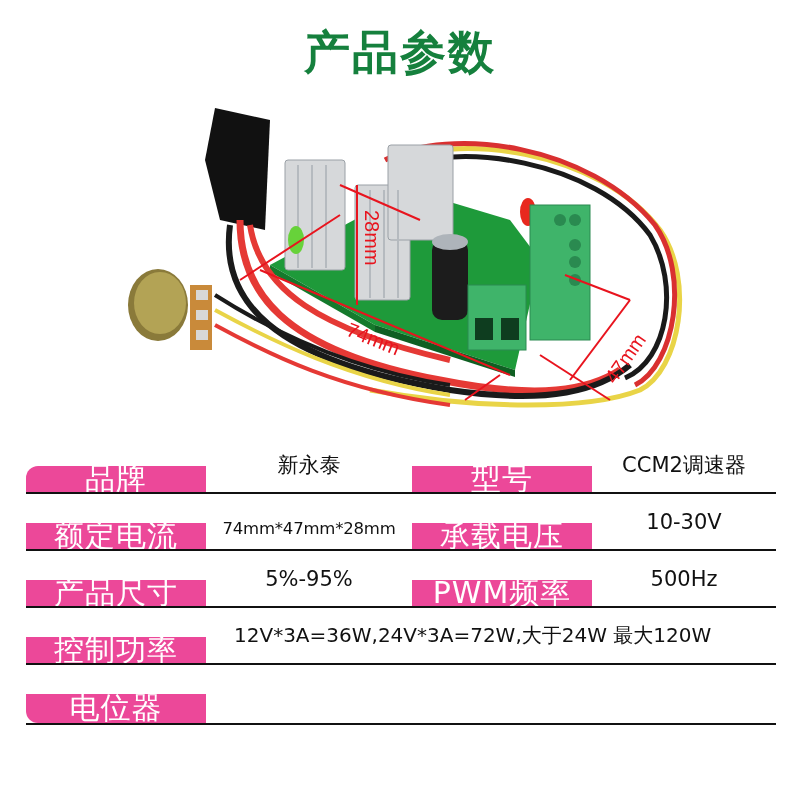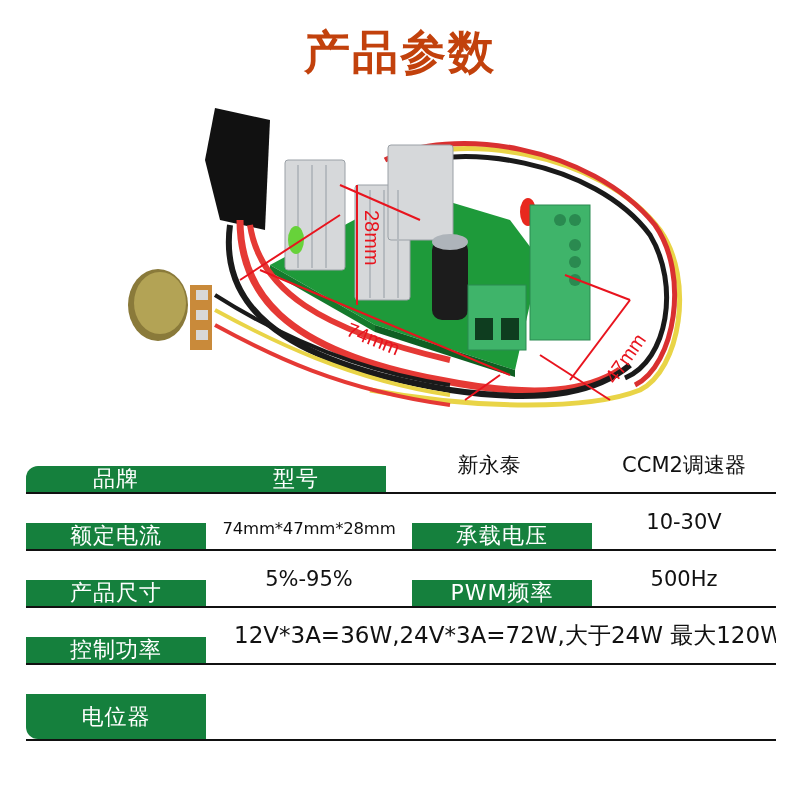--- a/index.html
+++ b/index.html
@@ -1,47 +1,47 @@
 <!DOCTYPE html>
 <html><head>
   <meta charset="utf-8">
   <style>
     * { margin: 0; padding: 0; box-sizing: border-box; }
     html, body { width: 800px; height: 800px; background: #ffffff; overflow: hidden; }
     body { position: relative; font-family: "DejaVu Sans", "Liberation Sans", sans-serif; color: #111; }
 
     .title {
       position: absolute; left: 0; top: 22px; width: 800px; text-align: center;
-      font-size: 46px; font-weight: bold; letter-spacing: 2px; color: #c2410c;
+      font-size: 46px; font-weight: bold; letter-spacing: 2px; color: #15803d;
       font-family: "DejaVu Sans", sans-serif;
     }
 
     .photo {
       position: absolute; left: 120px; top: 90px; width: 580px; height: 340px;
     }
 
     .spec-table {
       position: absolute; left: 26px; top: 437px; width: 750px;
     }
     .row {
       position: relative; display: flex; height: 57px;
       border-bottom: 2px solid #111;
     }
-    .row:last-child { height: 76px; }
+    .row:last-child { height: 60px; }
     .cell {
       display: flex; align-items: center; justify-content: center;
       font-size: 21px; white-space: nowrap; overflow: hidden;
     }
     .label {
-      background: #15803d; color: #ffffff; width: 180px;
-      font-size: 22px; letter-spacing: 1px; margin-top: 29px;
+      background: #ec4899; color: #ffffff; width: 180px;
+      font-size: 30px; letter-spacing: 1px; margin-top: 29px;
     }
     .value { background: #ffffff; color: #111; width: 206px; }
     .value.small { font-size: 16.5px; letter-spacing: -0.2px; margin-top: 14px; }
-    .value.wide { width: 570px; justify-content: flex-start; padding-left: 28px; font-size: 23px; }
+    .value.wide { width: 570px; justify-content: flex-start; padding-left: 28px; font-size: 20px; }
     .label.col2 { width: 180px; }
     .value.col2 { width: 184px; }
     .row.first .label.col1 { border-top-left-radius: 12px; }
     .row:last-child .label.col1 { border-bottom-left-radius: 12px; }
     .row:last-child { border-bottom: 2px solid #111; }
   </style>
 </head>
 <body>
 
 <div class="title">产品参数</div>
@@ -113,22 +113,22 @@
     <line x1="420" y1="265" x2="490" y2="310"></line>
   </g>
   <text x="245" y="120" font-size="20" fill="#E8141E" font-family="Liberation Sans, sans-serif" transform="rotate(90 245 120)">28mm</text>
   <text x="225" y="245" font-size="20" fill="#E8141E" font-family="Liberation Sans, sans-serif" transform="rotate(22 225 245)">74mm</text>
   <text x="495" y="295" font-size="20" fill="#E8141E" font-family="Liberation Sans, sans-serif" transform="rotate(-55 495 295)">47mm</text>
 </svg>
 
 <div class="spec-table">
   <div class="row first">
     <div class="cell label col1">品牌</div>
+    <div class="cell value">新永泰</div>
     <div class="cell label col2">型号</div>
-    <div class="cell value">新永泰</div>
     <div class="cell value col2">CCM2调速器</div>
   </div>
   <div class="row">
     <div class="cell label col1">额定电流</div>
     <div class="cell value small">74mm*47mm*28mm</div>
     <div class="cell label col2">承载电压</div>
     <div class="cell value col2">10-30V</div>
   </div>
   <div class="row">
     <div class="cell label col1">产品尺寸</div>

